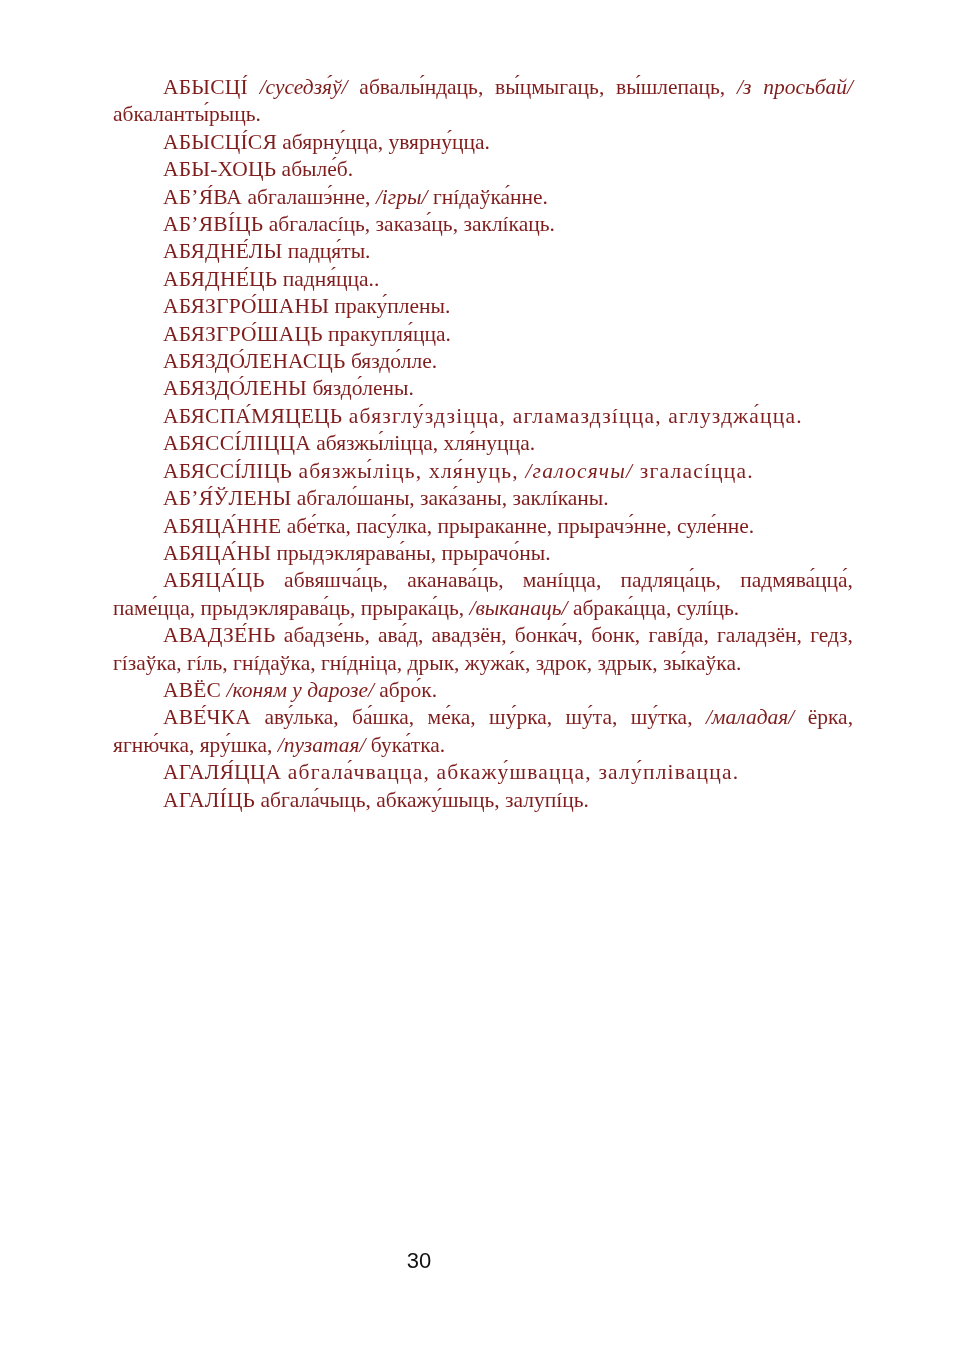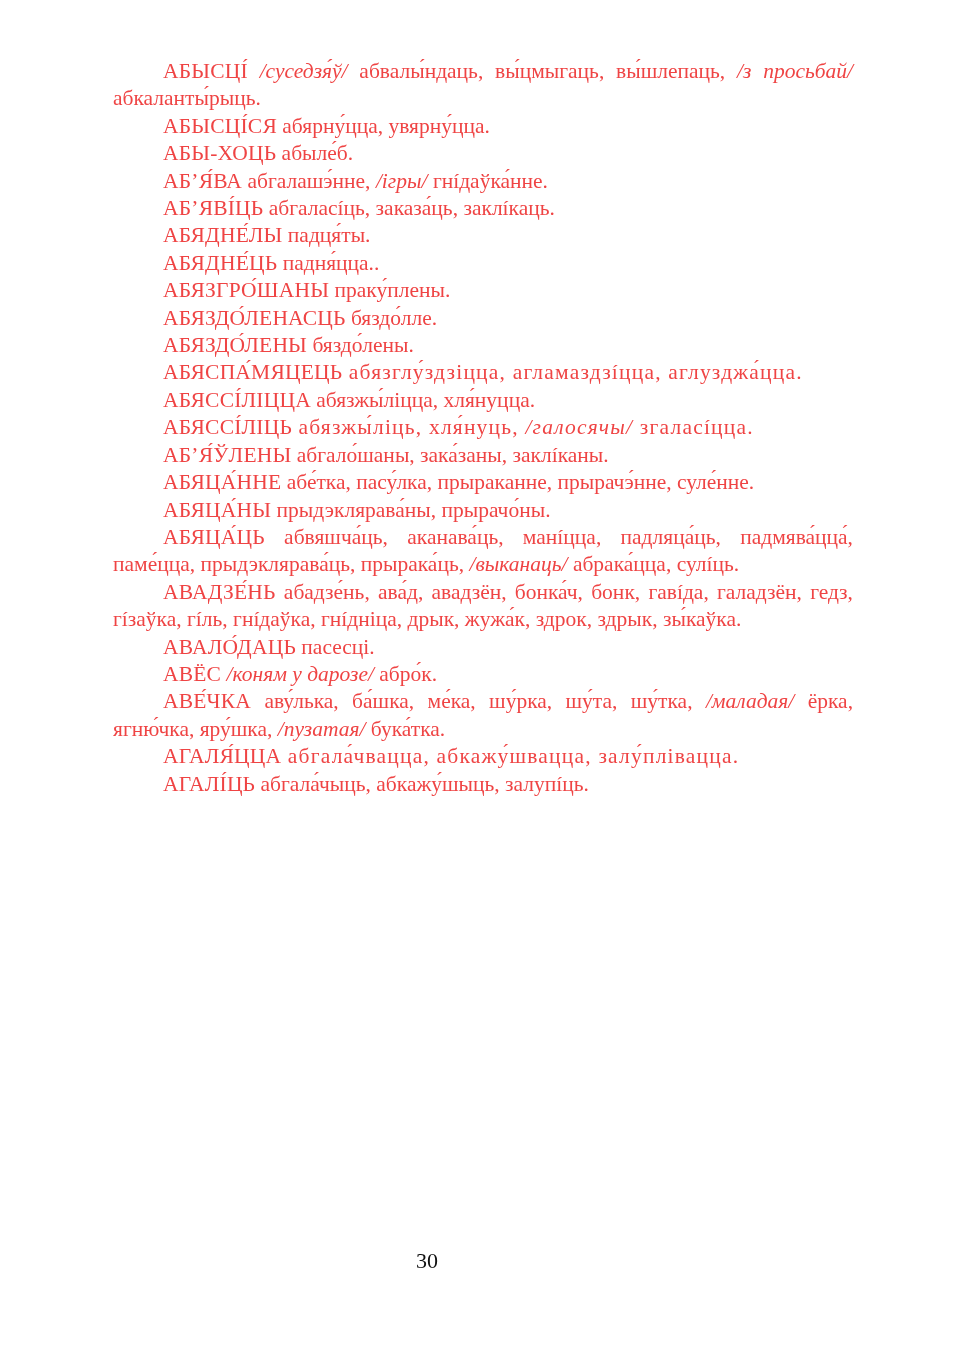--- a/index.html
+++ b/index.html
@@ -1,51 +1,51 @@
 <!DOCTYPE html>
 <html><head>
   <meta charset="utf-8">
   <style>
     html, body { margin: 0; padding: 0; background: #ffffff; }
     body { width: 960px; height: 1356px; position: relative; overflow: hidden; }
     .page {
-      position: absolute; left: 113px; top: 58px; width: 740px;
+      position: absolute; left: 113px; top: 74px; width: 740px;
       font-family: "Liberation Serif", "DejaVu Serif", serif;
-      font-size: 21.5px; line-height: 27.4px; color: #ef4444;
+      font-size: 21.5px; line-height: 27.4px; color: #7f1d1d;
     }
     .entry { text-align: justify; text-indent: 50px; margin: 0; }
     .hw { font-weight: normal; letter-spacing: 0.2px; }
     .note { font-style: italic; }
     .wide { text-align: justify; text-align-last: auto; letter-spacing: 1.2px; }
     .page-number {
-      position: absolute; left: 12px; width: 830px; top: 1248px; text-align: center;
-      font-family: Liberation Serif, serif; font-size: 22px; color: #111;
+      position: absolute; left: 4px; width: 830px; top: 1248px; text-align: center;
+      font-family: Liberation Sans, sans-serif; font-size: 22px; color: #111;
     }
   </style>
 </head>
 <body>
 
 <div class="page" id="page">
     <p class="entry"><span class="hw">АБЫСЦІ́</span><span> </span><span class="note">/суседзя́ў/</span><span> абвалы́ндаць, вы́цмыгаць, вы́шлепаць, </span><span class="note">/з просьбай/</span><span> абкаланты́рыць.</span></p>
     <p class="entry"><span class="hw">АБЫСЦІ́СЯ</span><span> абярну́цца, увярну́цца.</span></p>
     <p class="entry"><span class="hw">АБЫ-ХОЦЬ</span><span> абыле́б.</span></p>
     <p class="entry"><span class="hw">АБ’Я́ВА</span><span> абгалашэ́нне, </span><span class="note">/ігры/</span><span> гнíдаўка́нне.</span></p>
     <p class="entry"><span class="hw">АБ’ЯВІ́ЦЬ</span><span> абгаласíць, заказа́ць, заклíкаць.</span></p>
     <p class="entry"><span class="hw">АБЯДНЕ́ЛЫ</span><span> падця́ты.</span></p>
     <p class="entry"><span class="hw">АБЯДНЕ́ЦЬ</span><span> падня́цца..</span></p>
     <p class="entry"><span class="hw">АБЯЗГРО́ШАНЫ</span><span> праку́плены.</span></p>
+    <p class="entry"><span class="hw">АБЯЗГРО́ШАЦЬ</span><span> пракупля́цца.</span></p>
     <p class="entry"><span class="hw">АБЯЗДО́ЛЕНАСЦЬ</span><span> бяздо́лле.</span></p>
     <p class="entry"><span class="hw">АБЯЗДО́ЛЕНЫ</span><span> бяздо́лены.</span></p>
     <p class="entry wide"><span class="hw">АБЯСПА́МЯЦЕЦЬ</span><span> абязглу́здзіцца, агламаздзíцца, аглузджа́цца.</span></p>
     <p class="entry"><span class="hw">АБЯССІ́ЛІЦЦА</span><span> абязжы́ліцца, хля́нуцца.</span></p>
     <p class="entry wide"><span class="hw">АБЯССІ́ЛІЦЬ</span><span> абязжы́ліць, хля́нуць, </span><span class="note">/галосячы/</span><span> згаласíцца.</span></p>
     <p class="entry"><span class="hw">АБ’Я́ЎЛЕНЫ</span><span> абгало́шаны, зака́заны, заклíканы.</span></p>
     <p class="entry"><span class="hw">АБЯЦА́ННЕ</span><span> абе́тка, пасу́лка, прыраканне, прырачэ́нне, суле́нне.</span></p>
     <p class="entry"><span class="hw">АБЯЦА́НЫ</span><span> прыдэклярава́ны, прырачо́ны.</span></p>
     <p class="entry"><span class="hw">АБЯЦА́ЦЬ</span><span> абвяшча́ць, аканава́ць, манíцца, падляца́ць, падмява́цца́, паме́цца, прыдэклярава́ць, прырака́ць, </span><span class="note">/выканаць/</span><span> абрака́цца, сулíць.</span></p>
     <p class="entry"><span class="hw">АВАДЗЕ́НЬ</span><span> абадзе́нь, ава́д, авадзён, бонка́ч, бонк, гавíда, галадзён, гедз, гíзаўка, гíль, гнíдаўка, гнíдніца, дрык, жужа́к, здрок, здрык, зы́каўка.</span></p>
-    <p class="entry"><span class="hw">АВАЛО́ДАЦЬ</span><span> пасесці.</span></p>
     <p class="entry"><span class="hw">АВЁС</span><span> </span><span class="note">/коням у дарозе/</span><span> абро́к.</span></p>
     <p class="entry"><span class="hw">АВЕ́ЧКА</span><span> аву́лька, ба́шка, ме́ка, шу́рка, шу́та, шу́тка, </span><span class="note">/маладая/</span><span> ёрка, ягню́чка, яру́шка, </span><span class="note">/пузатая/</span><span> бука́тка.</span></p>
     <p class="entry wide"><span class="hw">АГАЛЯ́ЦЦА</span><span> абгала́чвацца, абкажу́швацца, залу́плівацца.</span></p>
     <p class="entry"><span class="hw">АГАЛІ́ЦЬ</span><span> абгала́чыць, абкажу́шыць, залупíць.</span></p>
   </div>
 <div class="page-number">30</div>
 
 </body></html>

